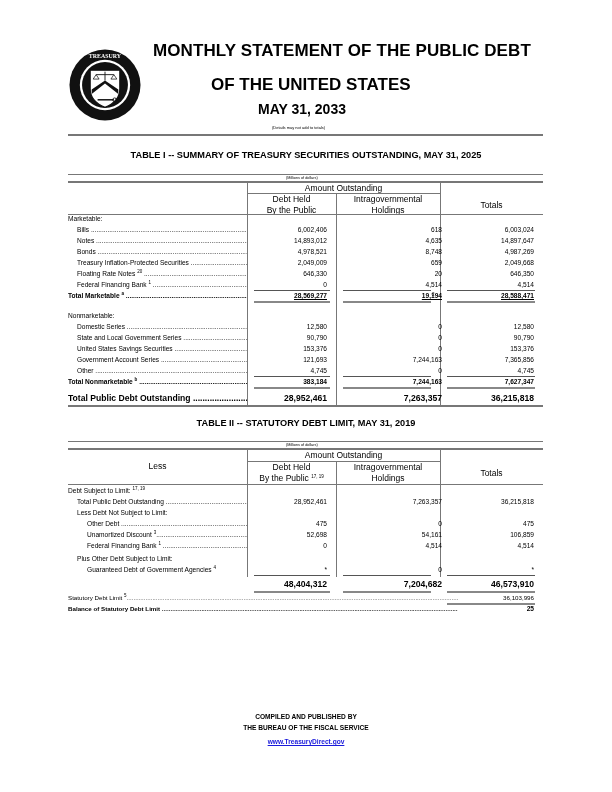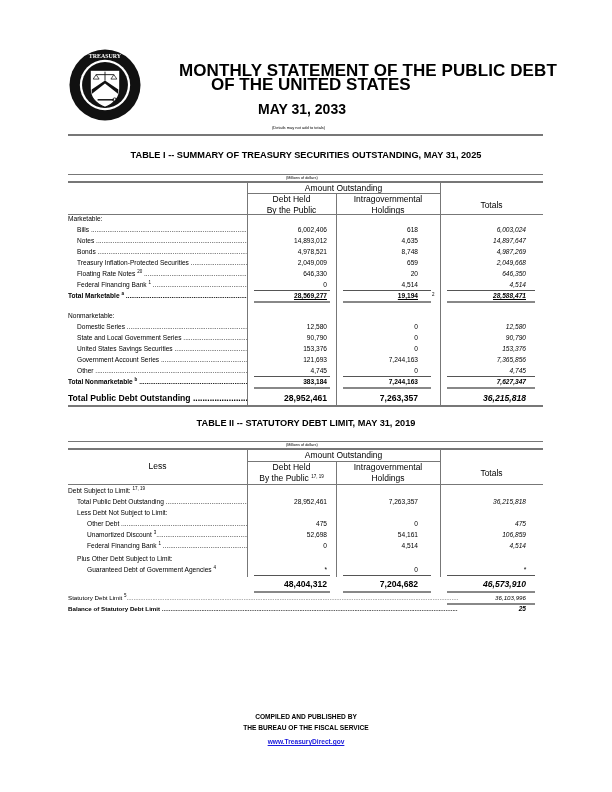--- a/index.html
+++ b/index.html
@@ -1,33 +1,33 @@
 <!DOCTYPE html>
 <html><head>
 <meta charset="utf-8">
 <style>
   html,body{margin:0;padding:0;background:#fff;}
   body{width:612px;height:792px;position:relative;font-family:"Liberation Sans",sans-serif;color:#000;overflow:hidden;}
   .seal{position:absolute;left:68px;top:48px;width:74px;height:74px;}
-  .title1{position:absolute;left:153px;top:61px;font-size:17px;font-weight:bold;letter-spacing:0.1px;white-space:nowrap;margin-left:26px;}
+  .title1{position:absolute;left:153px;top:41px;font-size:17px;font-weight:bold;letter-spacing:0.1px;white-space:nowrap;}
   .title2{position:absolute;left:211px;top:75px;font-size:17px;font-weight:bold;white-space:nowrap;}
   .title3{position:absolute;left:258px;top:101px;font-size:14px;font-weight:bold;white-space:nowrap;}
   .details{position:absolute;left:272px;top:125px;font-size:4px;white-space:nowrap;}
   .hrule-top{position:absolute;left:68px;top:134px;width:475px;height:2px;background:#777;}
   .tbl-title{position:absolute;width:612px;left:0;text-align:center;font-size:9.2px;font-weight:bold;white-space:nowrap;}
   .units{position:absolute;font-size:3.8px;white-space:nowrap;}
   .line{position:absolute;background:#777;}
   .vline{position:absolute;width:1px;background:#777;}
   .hdr{position:absolute;font-size:8.5px;text-align:center;white-space:nowrap;line-height:11px;}
   .row{position:absolute;left:68px;width:475px;height:11px;font-size:6.6px;line-height:11px;}
   .row .lbl{position:absolute;left:0;width:179px;overflow:hidden;white-space:nowrap;}
   .row .lbl.dots::after{content:" ................................................................................................................................................................";}
   .row .c1{position:absolute;left:179px;width:80px;text-align:right;}
-  .row .c2{position:absolute;left:256px;width:94px;text-align:right;}
-  .row .c3{position:absolute;left:372px;width:86px;text-align:right;font-style:italic;}
+  .row .c2{position:absolute;left:280px;width:94px;text-align:right;}
+  .row .c3{position:absolute;left:372px;width:94px;text-align:right;}
   .b{font-weight:bold;}
   .big{font-size:8.6px;}
   sup{font-size:4.5px;vertical-align:3px;line-height:0;}
   .ul{position:absolute;height:1px;background:#555;}
   .ul2{position:absolute;height:2px;background:#888;}
   .footer{position:absolute;width:612px;left:0;text-align:center;font-size:6.6px;font-weight:bold;white-space:nowrap;}
   .link{color:#1a1adb;text-decoration:underline;}
   .wide{position:absolute;left:68px;width:390px;overflow:hidden;white-space:nowrap;font-size:6.2px;line-height:11px;}
   .wide.dots::after{content:" .........................................................................................................................................................................................................................................................";}
 </style>

